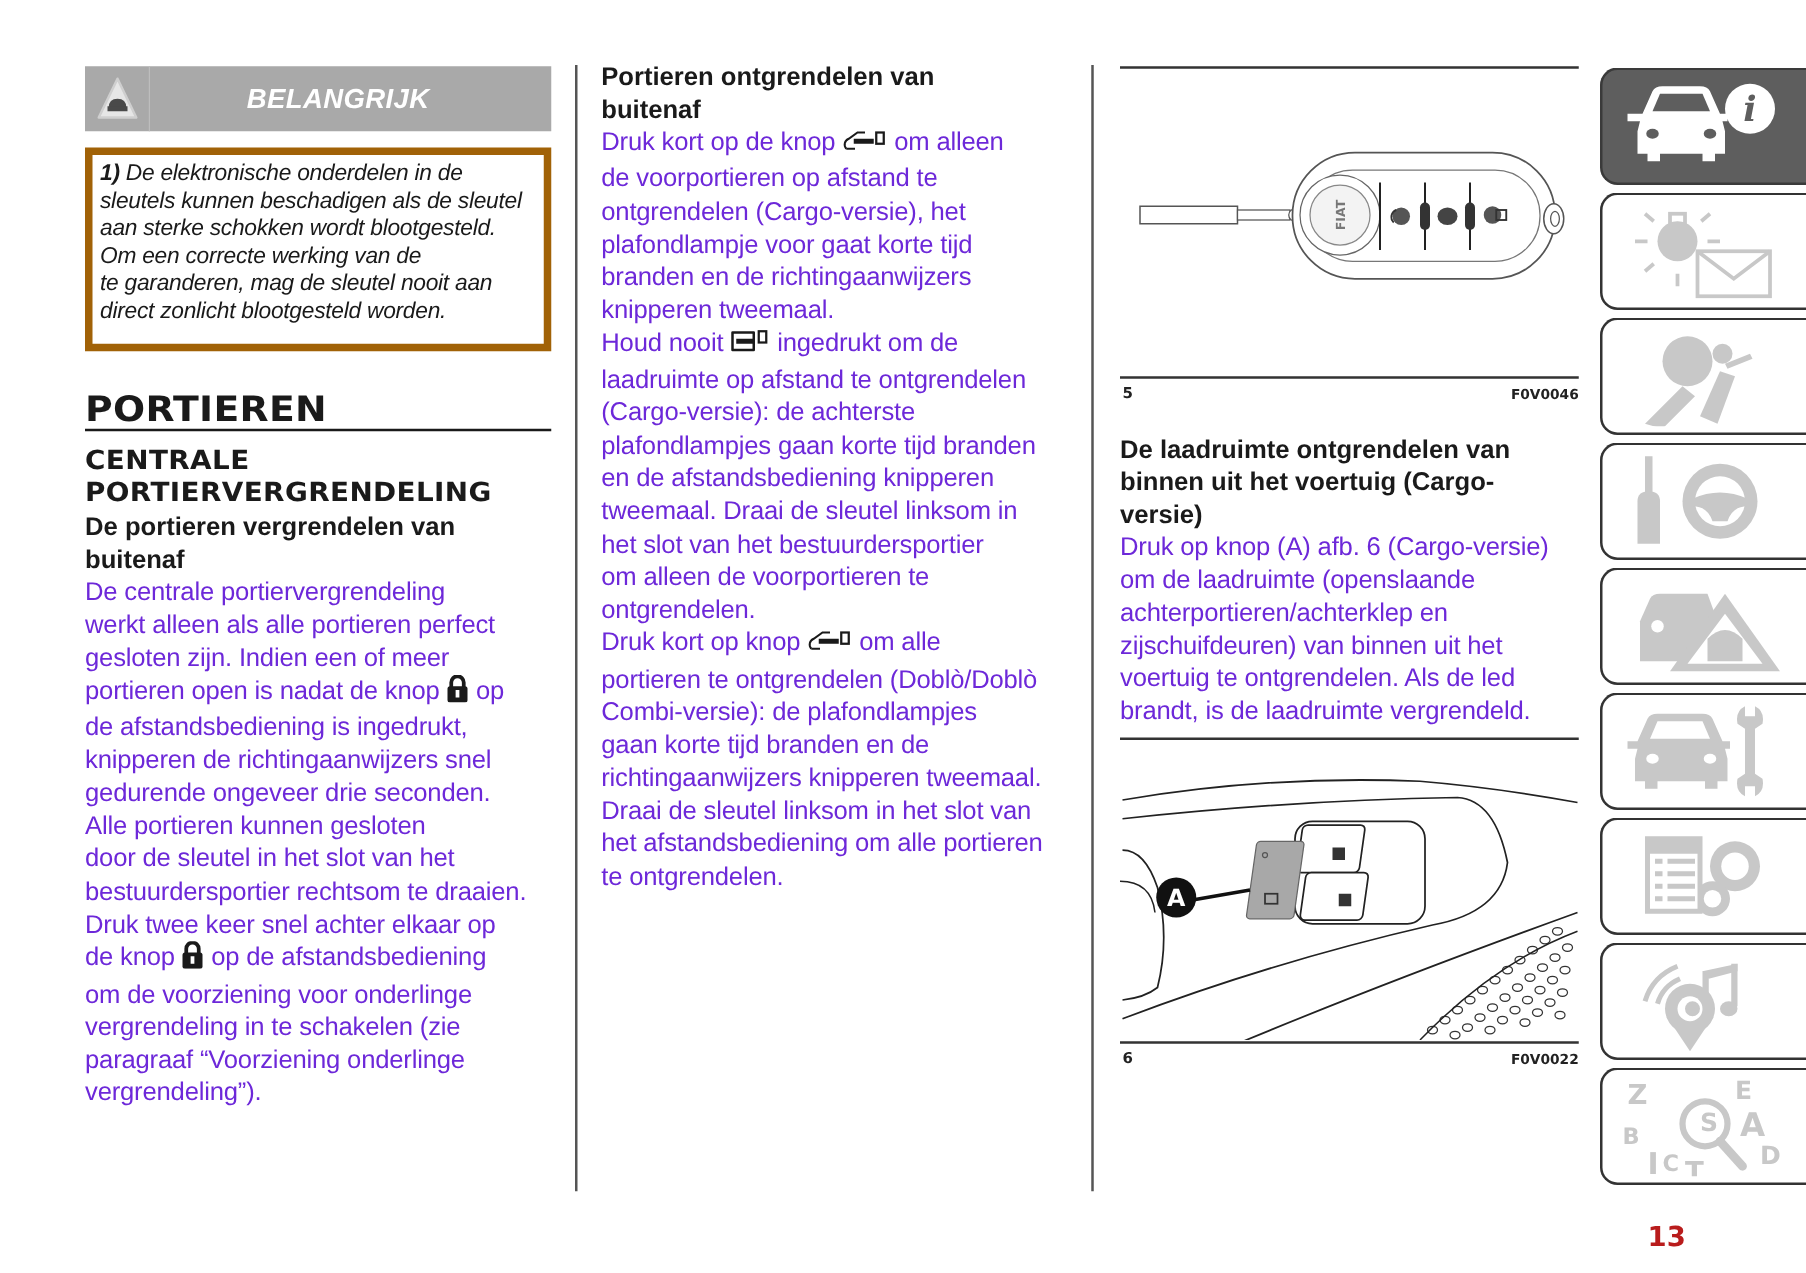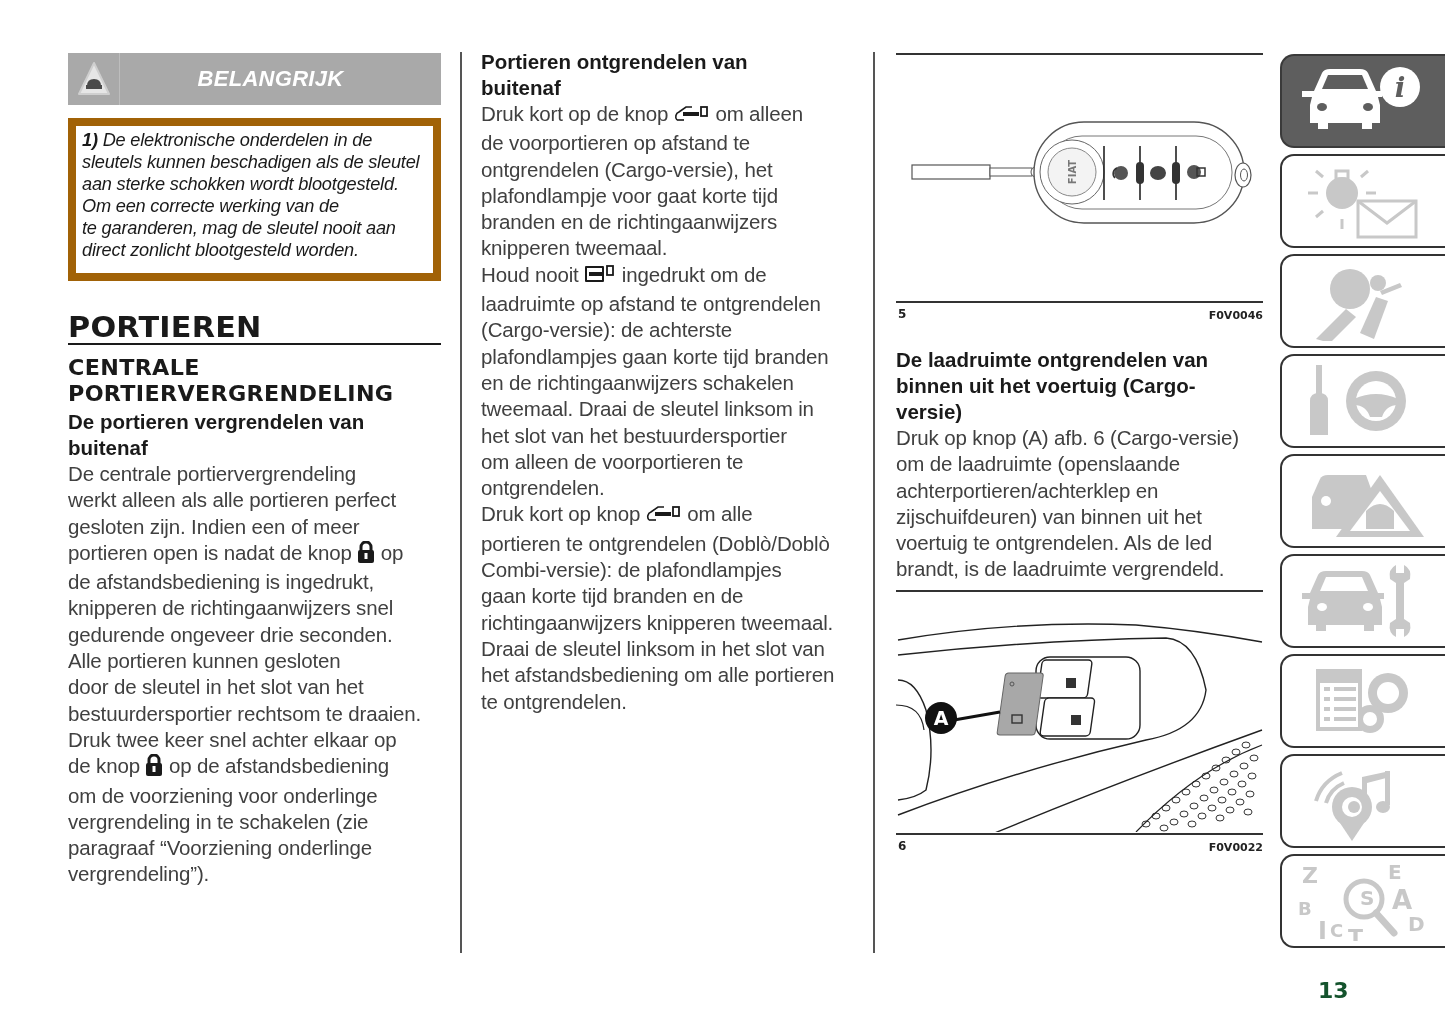--- a/index.html
+++ b/index.html
@@ -10,42 +10,42 @@
     .col-1 { left: 68px; width: 374px; }
     .col-2 { left: 481px; width: 380px; }
     .col-3 { left: 896px; width: 367px; }
 
     .vsep { position: absolute; top: 52px; height: 901px; width: 2px; background: #555; }
 
     
     .banner { position: absolute; top: 53px; left: 0; width: 373px; height: 52px; background: #a9a9a9; display: flex; align-items: center; }
     .banner-icon { width: 52px; height: 52px; display: flex; align-items: center; justify-content: center; border-right: 1px solid #bdbdbd; }
     .banner-title { flex: 1; text-align: center; color: #fff; font-weight: bold; font-style: italic; font-size: 22px; letter-spacing: 0.3px; padding-right: 20px; }
-    .note-box { position: absolute; top: 118px; left: 0; width: 373px; height: 163px; border: 8px solid #a16207; padding: 3px 6px; font-style: italic; font-size: 18.2px; line-height: 22px; color: #1a1a1a; letter-spacing: -0.2px; }
+    .note-box { position: absolute; top: 118px; left: 0; width: 373px; height: 163px; border: 6px solid #a16207; padding: 3px 6px; font-style: italic; font-size: 18.2px; line-height: 22px; color: #1a1a1a; letter-spacing: -0.2px; }
     .note-box b { font-weight: bold; }
 
     .h1 { position: absolute; top: 311px; left: 0; width: 373px; font-family: "DejaVu Sans", sans-serif; font-weight: 900; font-size: 28px; letter-spacing: 0.2px; padding-bottom: 2px; border-bottom: 2px solid #1a1a1a; line-height: 34px; transform: scaleX(1.08); transform-origin: left; }
     .h1-rule { position: absolute; top: 343px; left: 0; width: 373px; height: 2px; background: #1a1a1a; }
     .h2 { position: absolute; top: 355px; left: 0; font-family: "DejaVu Sans", sans-serif; font-weight: 900; font-size: 21px; line-height: 26px; letter-spacing: 0.3px; transform: scaleX(1.06); transform-origin: left; }
     .h3 { font-weight: bold; font-size: 20.5px; line-height: 26px; color: #1a1a1a; }
-    .p { font-size: 20.5px; line-height: 26.3px; color: #404040; letter-spacing: -0.15px; }
+    .p { font-size: 20.5px; line-height: 26.3px; color: #6d28d9; letter-spacing: -0.15px; }
 
     .inline-ico { display: inline-block; vertical-align: -3px; }
 
     
     .fig-rule { position: absolute; height: 2px; background: #333; }
     .fig-label { position: absolute; font-family: "DejaVu Sans", sans-serif; font-weight: bold; font-size: 12px; color: #222; }
     .fig-code { position: absolute; font-family: "DejaVu Sans", sans-serif; font-weight: bold; font-size: 11px; color: #222; }
 
     
     .tabs { position: absolute; left: 1280px; top: 54px; width: 165px; }
     .tab { position: absolute; left: 0; width: 170px; height: 94px; border: 2px solid #333; border-right: none; border-radius: 14px 0 0 14px; background: #fff; display: flex; align-items: center; padding-left: 14px; }
     .tab.active { background: #5e5e5e; border-color: #3a3a3a; }
 
-    .page-num { position: absolute; left: 1318px; top: 978px; font-family: "DejaVu Sans", sans-serif; font-weight: 900; font-size: 22px; color: #14532d; }
+    .page-num { position: absolute; left: 1318px; top: 978px; font-family: "DejaVu Sans", sans-serif; font-weight: 900; font-size: 22px; color: #b91c1c; }
   </style>
 </head>
 <body>
 
 <div class="col col-1">
   <div class="banner">
     <div class="banner-icon">
       <svg width="38" height="38" viewBox="0 0 38 38">
         <path d="M19 3 L34 34 L4 34 Z" fill="#e6e6e6" stroke="#cfcfcf" stroke-width="2" stroke-linejoin="round"></path>
         <path d="M12 26 Q12 19 19 19 Q26 19 26 26 Z" fill="#4a4a4a"></path>
@@ -150,21 +150,21 @@
             <path d="M2 4 H19 V18 H2 Z" fill="none" stroke="#1a1a1a" stroke-width="2" stroke-linejoin="round"></path>
             <rect x="5" y="9" width="14" height="4" fill="#1a1a1a"></rect>
             <rect x="23" y="3" width="6" height="9" fill="none" stroke="#1a1a1a" stroke-width="1.8"></rect>
           </svg>
       </span>
       <span>ingedrukt om de</span>
     </div>
     <div>laadruimte op afstand te ontgrendelen</div>
     <div>(Cargo-versie): de achterste</div>
     <div>plafondlampjes gaan korte tijd branden</div>
-    <div>en de richtingaanwijzers schakelen</div>
+    <div>en de afstandsbediening knipperen</div>
     <div>tweemaal. Draai de sleutel linksom in</div>
     <div>het slot van het bestuurdersportier</div>
     <div>om alleen de voorportieren te</div>
     <div>ontgrendelen.</div>
     <div>
       <span>Druk kort op knop</span>
       <span class="inline-ico">
         <svg width="36" height="20" viewBox="0 0 36 20">
             <path d="M3 16 A5 5 0 0 1 5 8 L12 3 L18 3" fill="none" stroke="#1a1a1a" stroke-width="1.6"></path>
             <path d="M3 16 L10 16" fill="none" stroke="#1a1a1a" stroke-width="1.6"></path>

